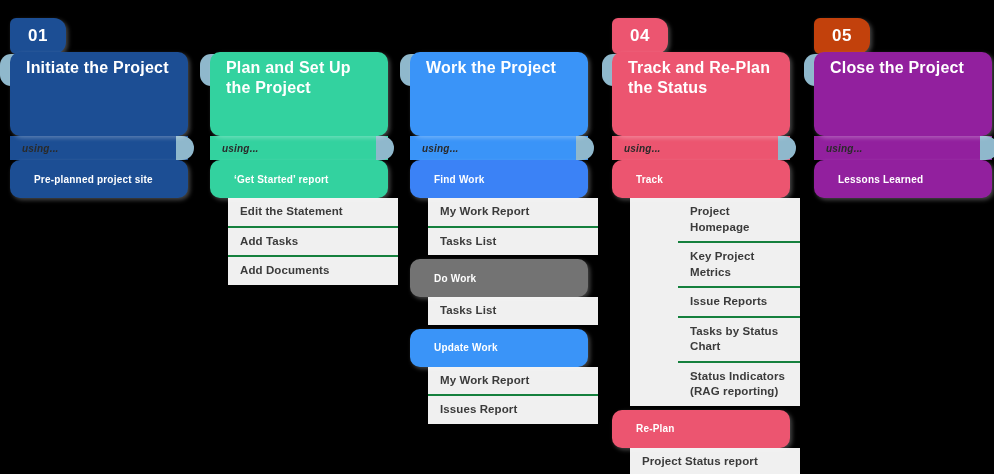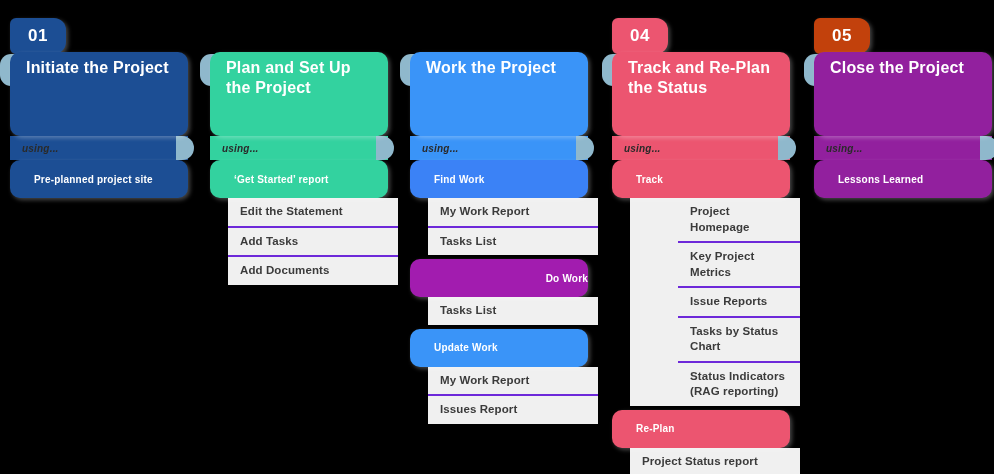--- a/index.html
+++ b/index.html
@@ -127,21 +127,21 @@
     width: 170px;
     background: #F0F0F0;
     z-index: 0;
   }
   .sub-item {
     padding: 6px 10px 6px 12px;
     font-size: 11.5px;
     font-weight: bold;
     color: #3b3b3b;
     line-height: 1.35;
-    border-bottom: 2px solid #6d28d9;
+    border-bottom: 2px solid #15803d;
     letter-spacing: 0.1px;
   }
   .sub-item:last-child { border-bottom: none; }
 </style>
 </head>
 <body>
 
 <div id="board">
     <div class="column" style="left: 0px;">
       <div class="badge-wrap">
@@ -193,21 +193,21 @@
         <div class="fold-right" style="background: rgb(143, 184, 204);"></div>
       </div>
       <div class="act-bar" style="background: #3b82f6;">
         <div class="act-text">Find Work</div>
       </div>
       <div class="sub-list" style="background: rgb(240, 240, 240);">
         <div class="sub-item" style="color: rgb(59, 59, 59);">My Work Report</div>
         <div class="sub-item" style="color: rgb(59, 59, 59);">Tasks List</div>
       </div>
       <div class="act-gap"></div>
-      <div class="act-bar" style="background: #a21caf; justify-content: flex-end;">
+      <div class="act-bar" style="background: #737373;">
         <div class="act-text">Do Work</div>
       </div>
       <div class="sub-list" style="background: rgb(240, 240, 240);">
         <div class="sub-item" style="color: rgb(59, 59, 59);">Tasks List</div>
       </div>
       <div class="act-gap"></div>
       <div class="act-bar" style="background: rgb(58, 148, 248);">
         <div class="act-text">Update Work</div>
       </div>
       <div class="sub-list" style="background: rgb(240, 240, 240);">

